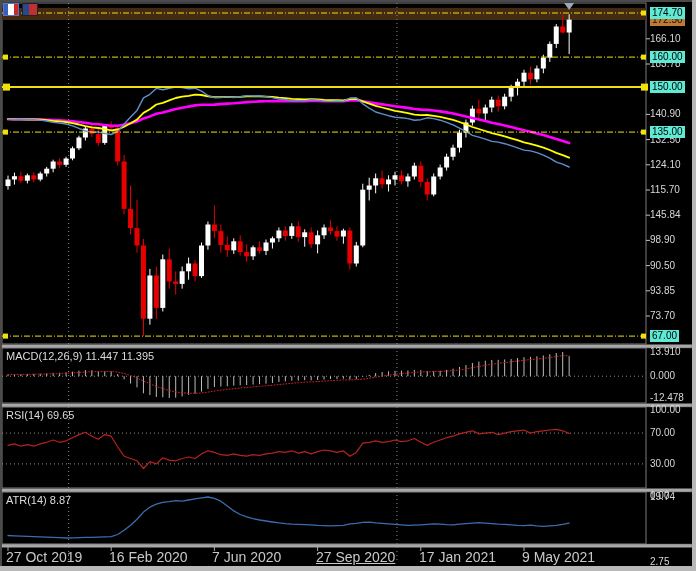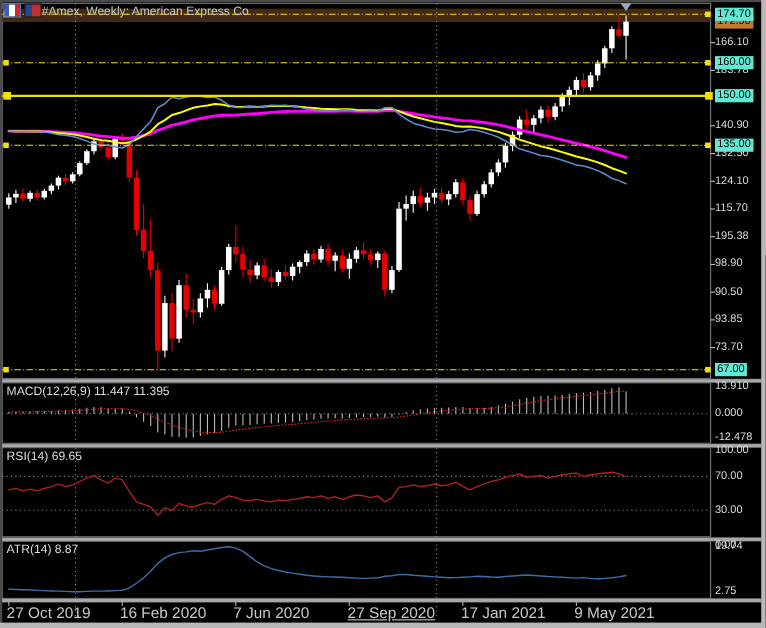--- a/index.html
+++ b/index.html
@@ -362,53 +362,52 @@
       <line x1="317.6" y1="547" x2="317.6" y2="551" stroke="#aaaaaa" stroke-width="1"></line>
       <line x1="420.8" y1="547" x2="420.8" y2="551" stroke="#aaaaaa" stroke-width="1"></line>
       <line x1="524" y1="547" x2="524" y2="551" stroke="#aaaaaa" stroke-width="1"></line>
     </svg>
 
   <div class="icons">
     <span class="ic ic1"></span>
     <span class="ic ic2"></span>
   </div>
 
-  <div class="chart-title">#Amex, Weekly: American Express Co</div>
 
   <div class="ind-label" style="top:350px">MACD(12,26,9) 11.447 11.395</div>
   <div class="ind-label" style="top:409px">RSI(14) 69.65</div>
   <div class="ind-label" style="top:494px">ATR(14) 8.87</div>
 
   <div class="price-axis" id="priceAxis">
       <div class="px-label" style="top: 33px;">166.10</div>
       <div class="px-label" style="top: 58px;">183.78</div>
       <div class="px-label" style="top: 108px;">140.90</div>
       <div class="px-label" style="top: 134px;">132.50</div>
       <div class="px-label" style="top: 159px;">124.10</div>
       <div class="px-label" style="top: 184px;">115.70</div>
-      <div class="px-label" style="top: 209px;">195.38</div>
+      <div class="px-label" style="top: 209px;">145.84</div>
       <div class="px-label" style="top: 234px;">98.90</div>
       <div class="px-label" style="top: 260px;">90.50</div>
       <div class="px-label" style="top: 285px;">93.85</div>
       <div class="px-label" style="top: 310px;">73.70</div>
       <div class="px-label cur" style="top: 14px;">172.50</div>
       <div class="px-label hl" style="top: 7px;">174.70</div>
       <div class="px-label hl" style="top: 51px;">160.00</div>
       <div class="px-label hl" style="top: 81px;">150.00</div>
       <div class="px-label hl" style="top: 126px;">135.00</div>
       <div class="px-label hl" style="top: 330px;">67.00</div>
       <div class="px-label" style="top: 346px;">13.910</div>
       <div class="px-label" style="top: 370px;">0.000</div>
       <div class="px-label" style="top: 392px;">-12.478</div>
       <div class="px-label" style="top: 404px;">100.00</div>
       <div class="px-label" style="top: 427px;">70.00</div>
       <div class="px-label" style="top: 458px;">30.00</div>
       <div class="px-label" style="top: 490px;">0.00</div>
       <div class="px-label" style="top: 491px;">19.74</div>
-      <div class="px-label" style="top: 532px;">2.75</div>
+      <div class="px-label" style="top: 556px;">2.75</div>
     </div>
   <div class="time-axis" id="timeAxis">
       <div class="t-label" style="left: 6px;">27 Oct 2019</div>
       <div class="t-label" style="left: 109px;">16 Feb 2020</div>
       <div class="t-label" style="left: 212px;">7 Jun 2020</div>
       <div class="t-label" style="left: 316px; text-decoration: underline;">27 Sep 2020</div>
       <div class="t-label" style="left: 419px;">17 Jan 2021</div>
       <div class="t-label" style="left: 522px;">9 May 2021</div>
     </div>
 </div>

